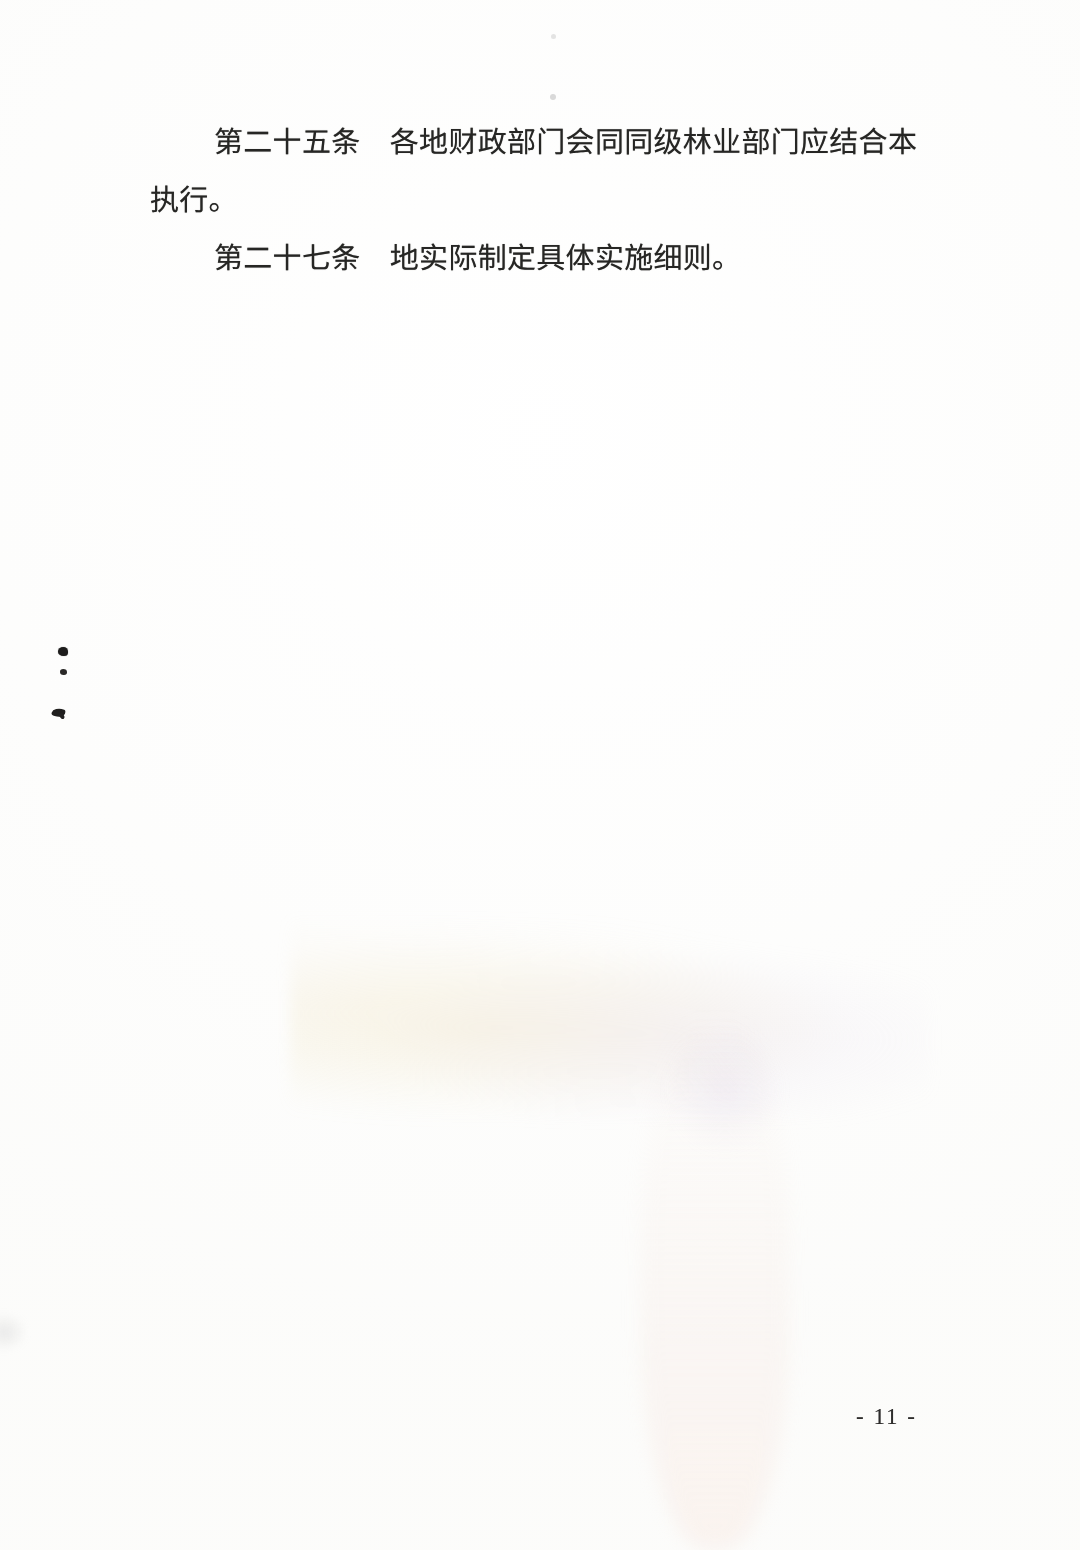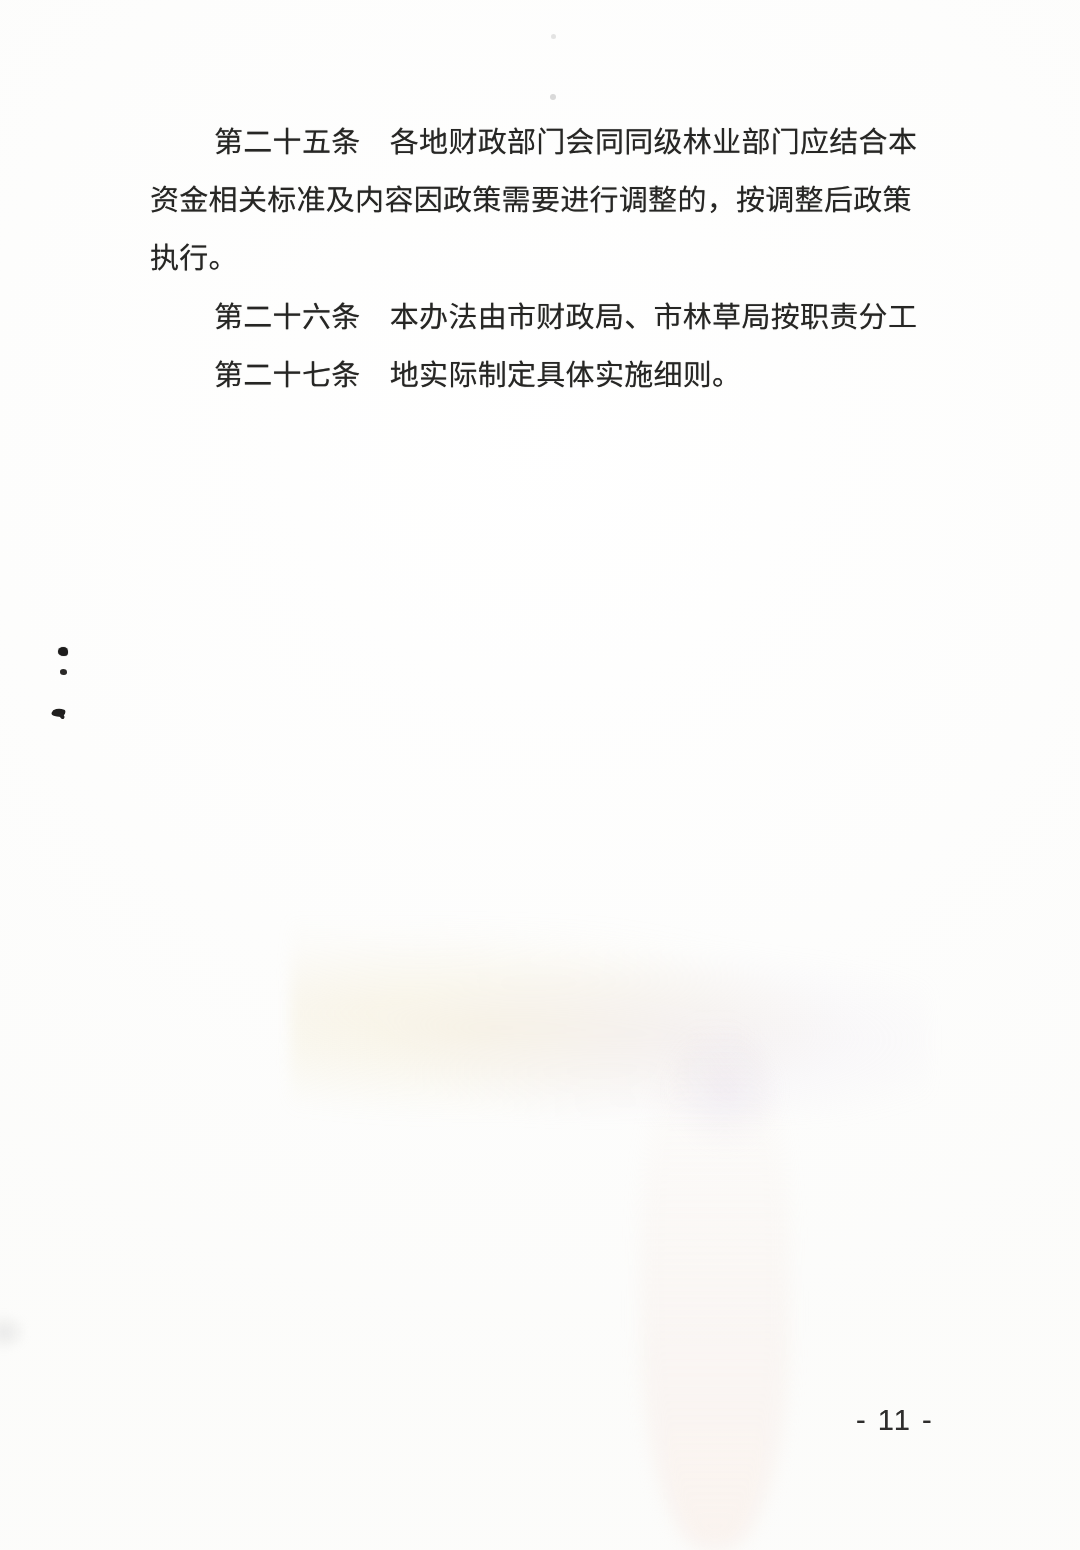--- a/index.html
+++ b/index.html
@@ -97,44 +97,42 @@
     text-shadow: 0 0 0.7px rgba(45,43,40,0.55);
   }
   .line { white-space: nowrap; }
   .line.indent { text-indent: 64px; }
 
   
   .page-number {
     position: absolute;
     left: 856px;
     top: 1404px;
-    font-size: 29px;
+    font-size: 23px;
     letter-spacing: 2px;
     color: #2e2d2c;
     text-shadow: 0 0 0.6px rgba(45,45,45,0.5);
-    font-family: Liberation Sans, sans-serif;
+    font-family: Liberation Serif, serif;
   }
 </style>
 </head>
 <body>
 
 <div class="page">
 
   <div class="stain stain-band"></div>
   <div class="stain stain-streak"></div>
   <div class="stain stain-blob-lavender"></div>
   <div class="stain stain-edge-left"></div>
   <div class="stain speck-faint-1"></div>
   <div class="stain speck-faint-2"></div>
 
   <div class="text-block">
     <div class="line indent">第二十五条　各地财政部门会同同级林业部门应结合本</div>
-    <div class="line">资金相关标准及内容因政策需要进行调整的，按调整后政策</div>
     <div class="line">执行。</div>
-    <div class="line indent">第二十六条　本办法由市财政局、市林草局按职责分工</div>
     <div class="line indent">第二十七条　地实际制定具体实施细则。</div>
   </div>
 
   <div class="ink ink-speck-1"></div>
   <div class="ink ink-speck-2"></div>
   <div class="ink ink-speck-3"></div>
 
   <div class="page-number">- 11 -</div>
 
 </div>

